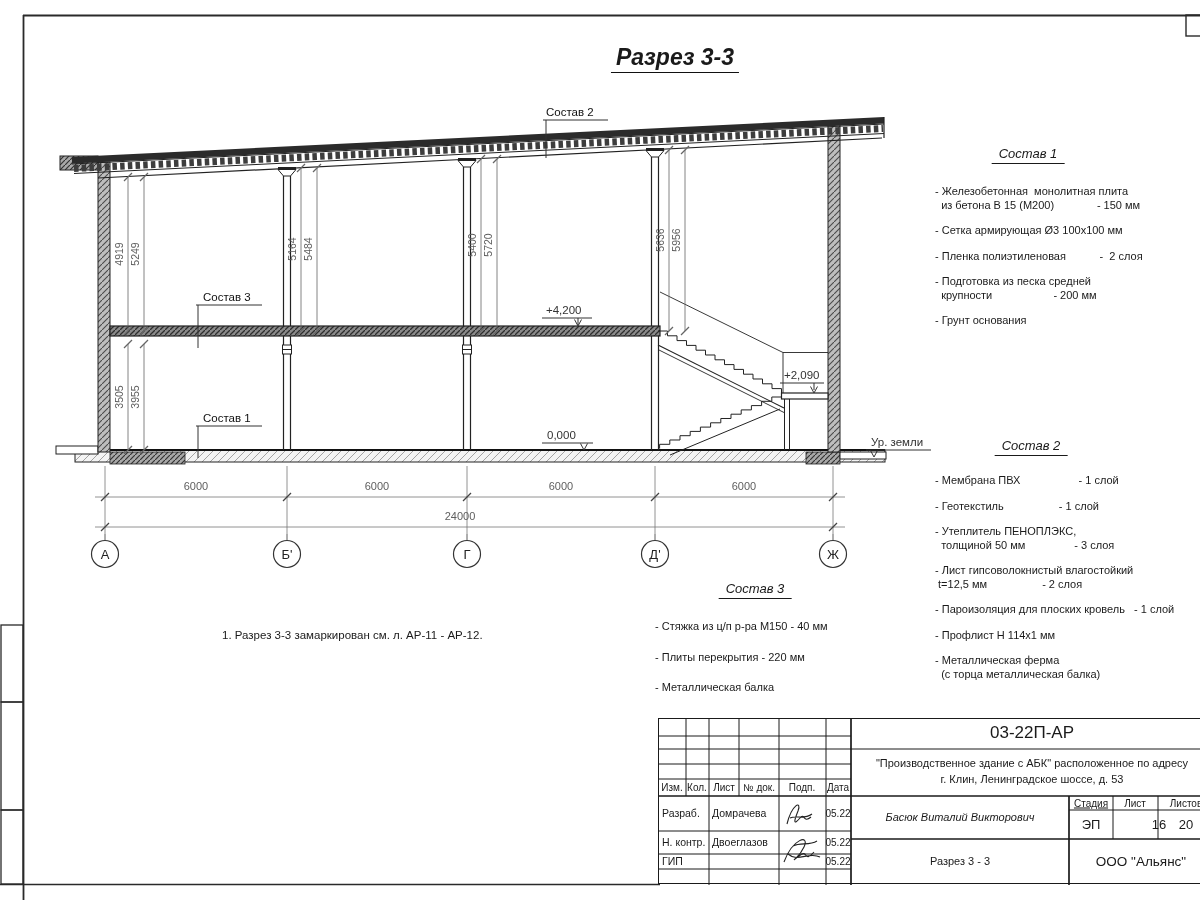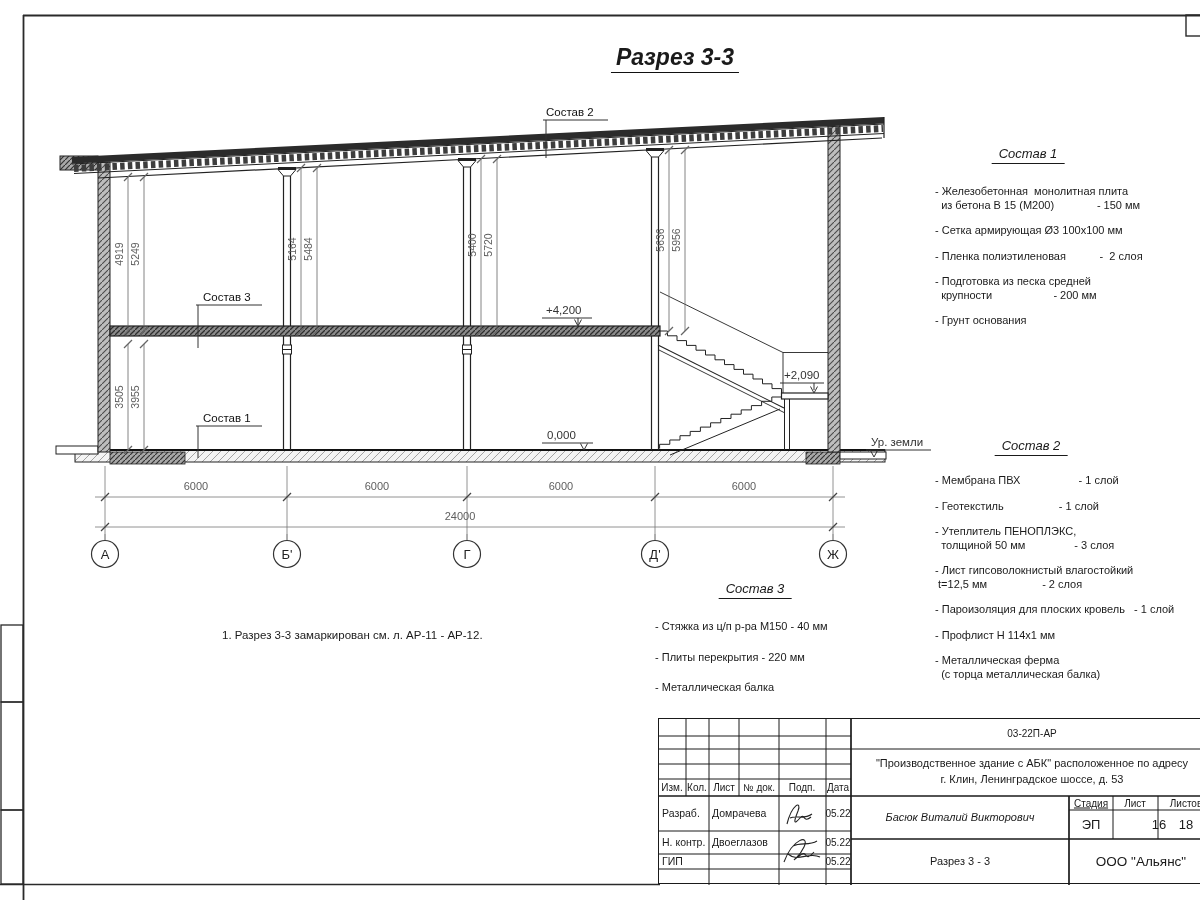--- a/index.html
+++ b/index.html
@@ -22,21 +22,21 @@
   .comp-items{position:absolute;font-size:11px;line-height:13.5px;}
   .comp-items .it{white-space:pre-wrap;margin:0 0 12px 0;}
   .comp-items.wide .it{margin-bottom:17px;}
   .note{position:absolute;left:222px;top:629px;font-size:11.5px;white-space:nowrap;}
   
   .tb{position:absolute;left:658px;top:718px;width:554px;height:166px;
       border:1.8px solid #1a1a1a;box-sizing:border-box;background:#fff;}
   .tbt{position:absolute;transform:translate(-50%,-50%);white-space:nowrap;}
   .tbl{position:absolute;transform:translateY(-50%);white-space:nowrap;text-align:right;}
   .f10{font-size:10px;} .f105{font-size:10.5px;} .f11{font-size:11px;}
-  .f13{font-size:13px;} .f135{font-size:13.5px;} .f145{font-size:10px;}
+  .f13{font-size:13px;} .f135{font-size:13.5px;} .f145{font-size:17px;}
 </style>
 </head>
 <body>
 
 <svg width="1200" height="900" viewBox="0 0 1200 900">
   <defs>
     <pattern id="hW" width="6" height="6" patternUnits="userSpaceOnUse">
       <rect width="6" height="6" fill="#bdbdbd"></rect>
         <path d="M0,6 L6,0" stroke="#4a4a4a" stroke-width="1.1"></path>
     </pattern>
@@ -331,16 +331,16 @@
 
   <div class="tbt f145" style="left:373px;top:14px;">03-22П-АР</div>
   <div class="tbt f11" style="left:373px;top:44px;">"Производственное здание с АБК" расположенное по адресу</div>
   <div class="tbt f11" style="left:373px;top:60px;">г. Клин, Ленинградское шоссе, д. 53</div>
   <div class="tbt f11" style="left:301px;top:98px;font-style:italic;">Басюк Виталий Викторович</div>
   <div class="tbt f10" style="left:432px;top:84px;text-decoration:underline;">Стадия</div>
   <div class="tbt f10" style="left:476px;top:84px;">Лист</div>
   <div class="tbt f10" style="left:527px;top:84px;">Листов</div>
   <div class="tbt f13" style="left:432px;top:105px;">ЭП</div>
   <div class="tbt f13" style="left:476px;top:105px;margin-left:24px;">16</div>
-  <div class="tbt f13" style="left:527px;top:105px;">18</div>
+  <div class="tbt f13" style="left:527px;top:105px;">20</div>
   <div class="tbt f11" style="left:301px;top:142px;">Разрез 3 - 3</div>
   <div class="tbt f135" style="left:482px;top:142px;">ООО "Альянс"</div>
 </div>
 
 </body></html>

